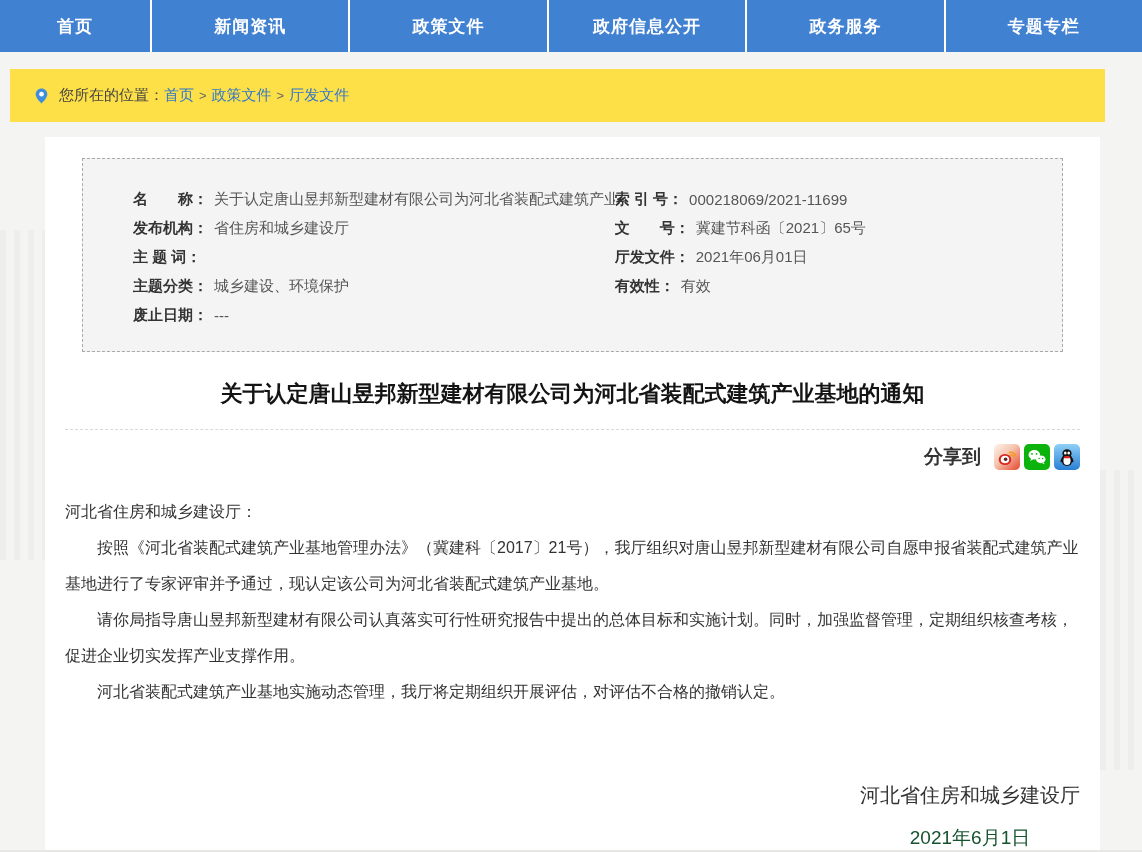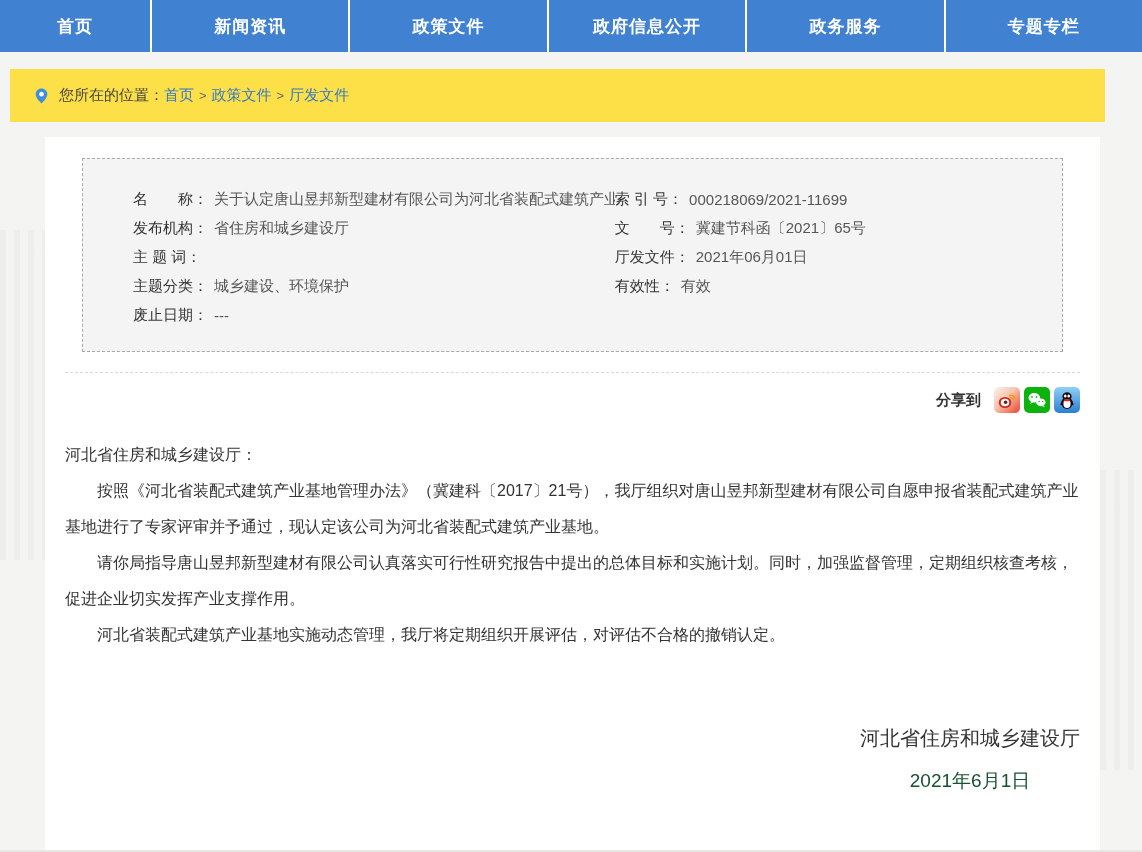--- a/index.html
+++ b/index.html
@@ -46,31 +46,31 @@
   }
 
   
   .meta-box {
     margin:0 17px 0 17px; background:#f4f4f4; border:1px dashed #a9a9a9;
     padding:26px 20px 22px 50px; height:194px;
     display:grid; grid-template-columns:53% 47%; grid-auto-flow:column;
     grid-template-rows:repeat(5,29px); font-size:15px;
   }
   .meta-row { display:flex; align-items:center; white-space:nowrap; overflow:hidden; }
-  .meta-label { font-weight:normal; color:#333; flex:0 0 auto; }
+  .meta-label { font-weight:bold; color:#333; flex:0 0 auto; }
   .meta-value { color:#555; margin-left:6px; }
 
   
   .doc-title {
     margin-top:27px; text-align:center; font-size:22px; font-weight:bold; color:#141414;
   }
   .title-rule { border:none; border-top:1px dashed #d9d9d9; margin:20px 0 0 0; }
   .share-row {
     display:flex; justify-content:flex-end; align-items:center;
-    margin-top:14px; height:26px; font-size:15px; color:#333;
+    margin-top:14px; height:26px; font-size:19px; color:#333;
   }
   .share-label { margin-right:9px; font-weight:bold; }
   .share-icon { width:26px; height:26px; margin-left:4px; cursor:pointer; display:block; }
 
   .body-text { margin-top:24px; font-size:16px; color:#333; line-height:2.25; }
   .body-text p.indent { text-indent:2em; }
 
   .signature-block {
     margin-top:72px; margin-left:auto; width:fit-content; text-align:center;
   }
@@ -141,20 +141,21 @@
     <div class="meta-row">
       <span class="meta-label">厅发文件：</span>
       <span class="meta-value">2021年06月01日</span>
     </div>
     <div class="meta-row">
       <span class="meta-label">有效性：</span>
       <span class="meta-value">有效</span>
     </div>
   </div>
 
+  <h1 class="doc-title">关于认定唐山昱邦新型建材有限公司为河北省装配式建筑产业基地的通知</h1>
   <hr class="title-rule">
 
   <div class="share-row">
     <span class="share-label">分享到</span>
     <svg class="share-icon" viewBox="0 0 26 26">
       <defs>
         <linearGradient id="wbg" x1="0" y1="0" x2="1" y2="1">
           <stop offset="0" stop-color="#fdf3ec"></stop>
             <stop offset="0.45" stop-color="#f5c4ae"></stop>
             <stop offset="1" stop-color="#e6452c"></stop>

